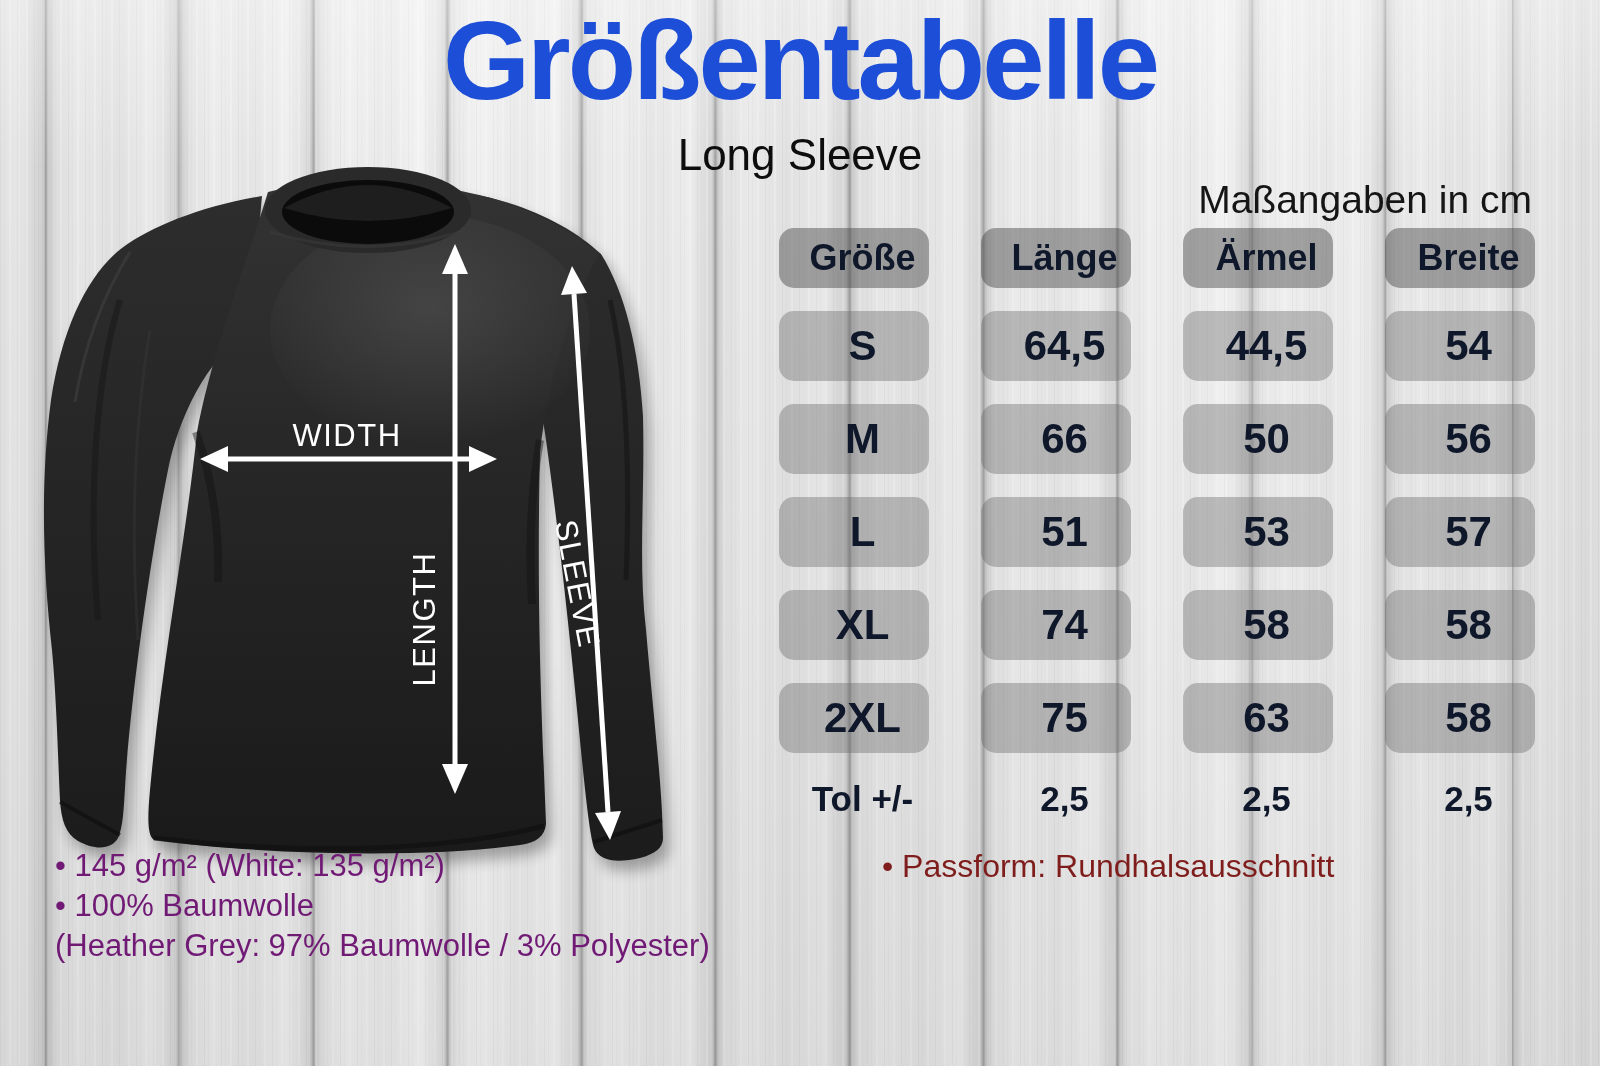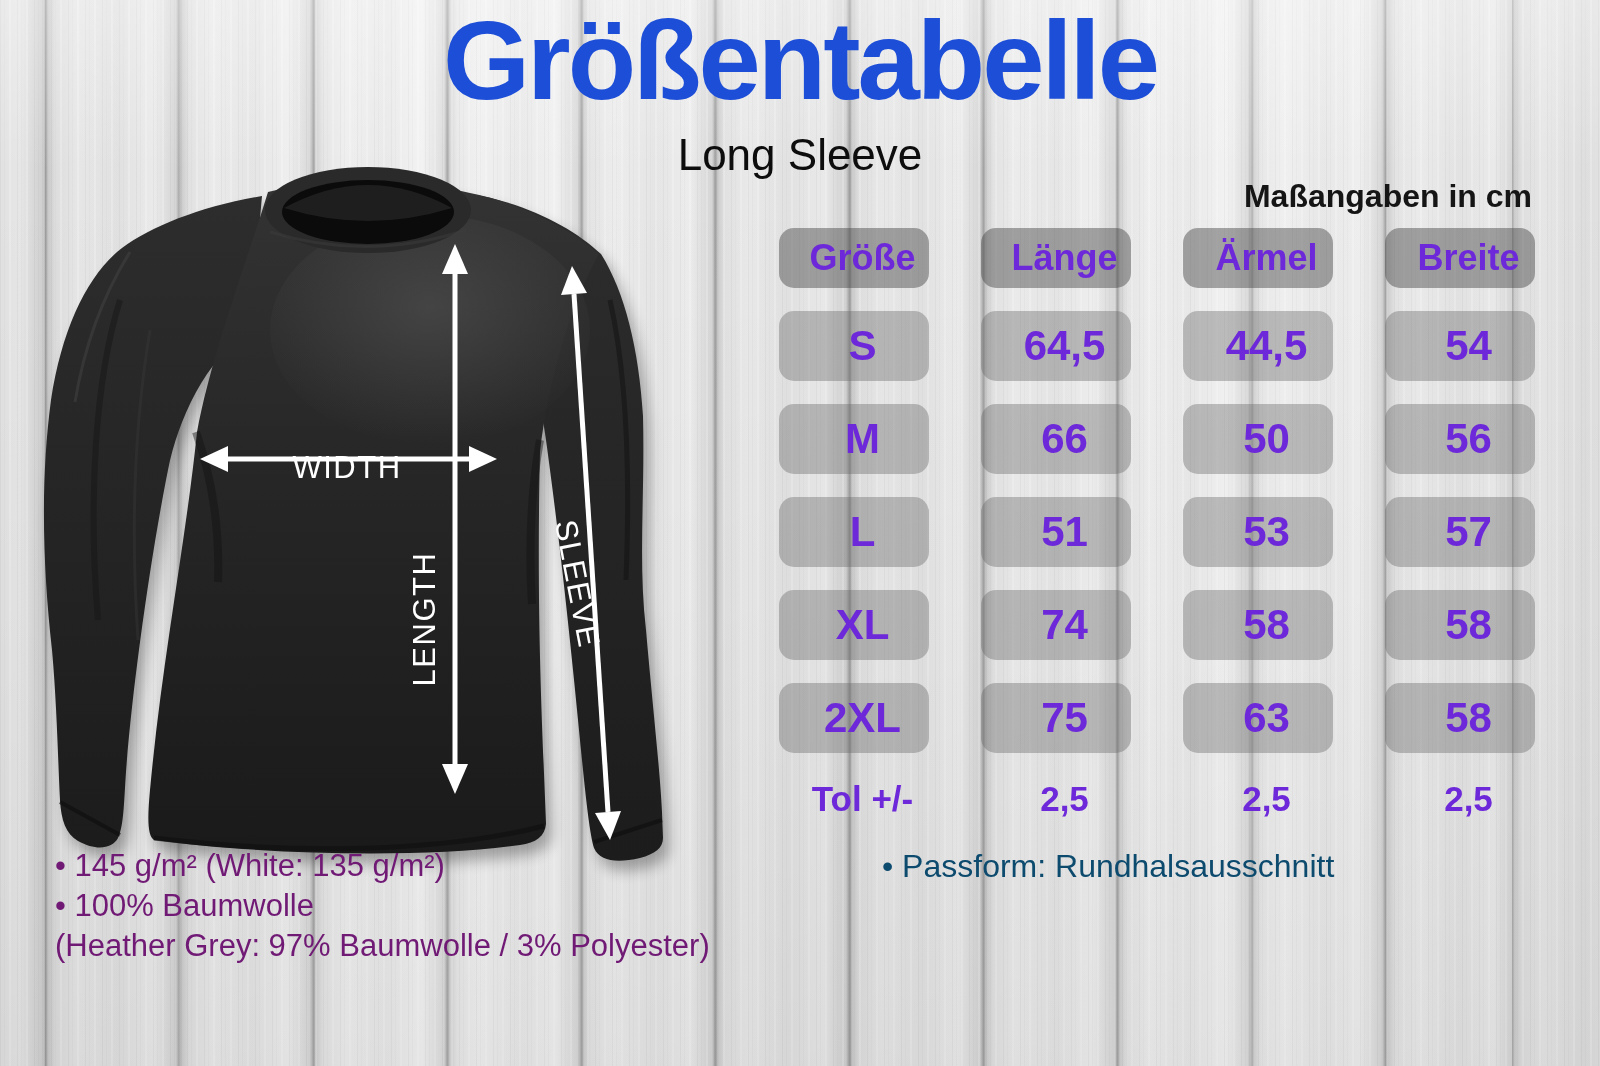--- a/index.html
+++ b/index.html
@@ -14,42 +14,42 @@
       linear-gradient(90deg, rgba(0,0,0,.05) 0%, rgba(255,255,255,.07) 28%, rgba(0,0,0,.04) 52%, rgba(255,255,255,.06) 78%, rgba(0,0,0,.05) 100%),
       repeating-linear-gradient(90deg, #a9a9a9 0px, #d2d2d2 2px, #e7e7e7 9px, #f0f0f0 32px, #e9e9e9 72px, #f2f2f2 108px, #dadada 130px, #9d9d9d 134px);
     background-position:0 0,0 0,0 0,-88px 0;}
 
   
   .title{position:absolute;left:300px;top:2px;width:1000px;text-align:center;
          font-size:112px;font-weight:700;letter-spacing:-3px;color:#1d4ed8;line-height:1.05;}
   .subtitle{position:absolute;left:300px;top:130px;width:1000px;text-align:center;
          font-size:44px;font-weight:400;color:#0d0d0d;}
   .units{position:absolute;right:68px;top:178px;width:500px;text-align:right;
-         font-size:32px;color:#151515;font-weight:bold;}
+         font-size:39px;color:#151515;}
 
   
   .size-table{position:absolute;left:779px;top:228px;display:grid;
       grid-template-columns:repeat(4,150px);
       grid-template-rows:60px 70px 70px 70px 70px 70px 46px;
       column-gap:52px;row-gap:23px;}
-  .cell{display:flex;align-items:center;justify-content:center;color:#6d28d9;padding-left:17px;}
+  .cell{display:flex;align-items:center;justify-content:center;color:#0f172a;padding-left:17px;}
   .hcell{background:rgba(66,66,66,.45);border-radius:15px;font-size:36px;font-weight:700;}
   .vcell{background:rgba(100,100,100,.38);border-radius:15px;font-size:42px;font-weight:700;}
   .tcell{font-size:35px;font-weight:700;}
 
   
   .mlabel{position:absolute;width:200px;height:38px;display:flex;align-items:center;justify-content:center;
           color:#ffffff;font-size:31px;font-weight:400;letter-spacing:1.5px;}
-  .mlabel.width{left:247px;top:417px;margin-top:32px;}
+  .mlabel.width{left:247px;top:417px;}
   .mlabel.length{left:325px;top:600px;transform:rotate(-90deg);}
   .mlabel.sleeve{left:477px;top:565px;transform:rotate(79deg);}
 
   
   .notes-left{position:absolute;left:55px;top:846px;font-size:31px;line-height:40px;color:#701a75;}
-  .note-right{position:absolute;left:882px;top:848px;font-size:32px;color:#0c4a6e;}
+  .note-right{position:absolute;left:882px;top:848px;font-size:32px;color:#7f1d1d;}
 
   svg.shirt{position:absolute;inset:0;}
 </style>
 </head>
 <body>
 
 <div class="stage">
 
   <div class="wood"></div>
 

